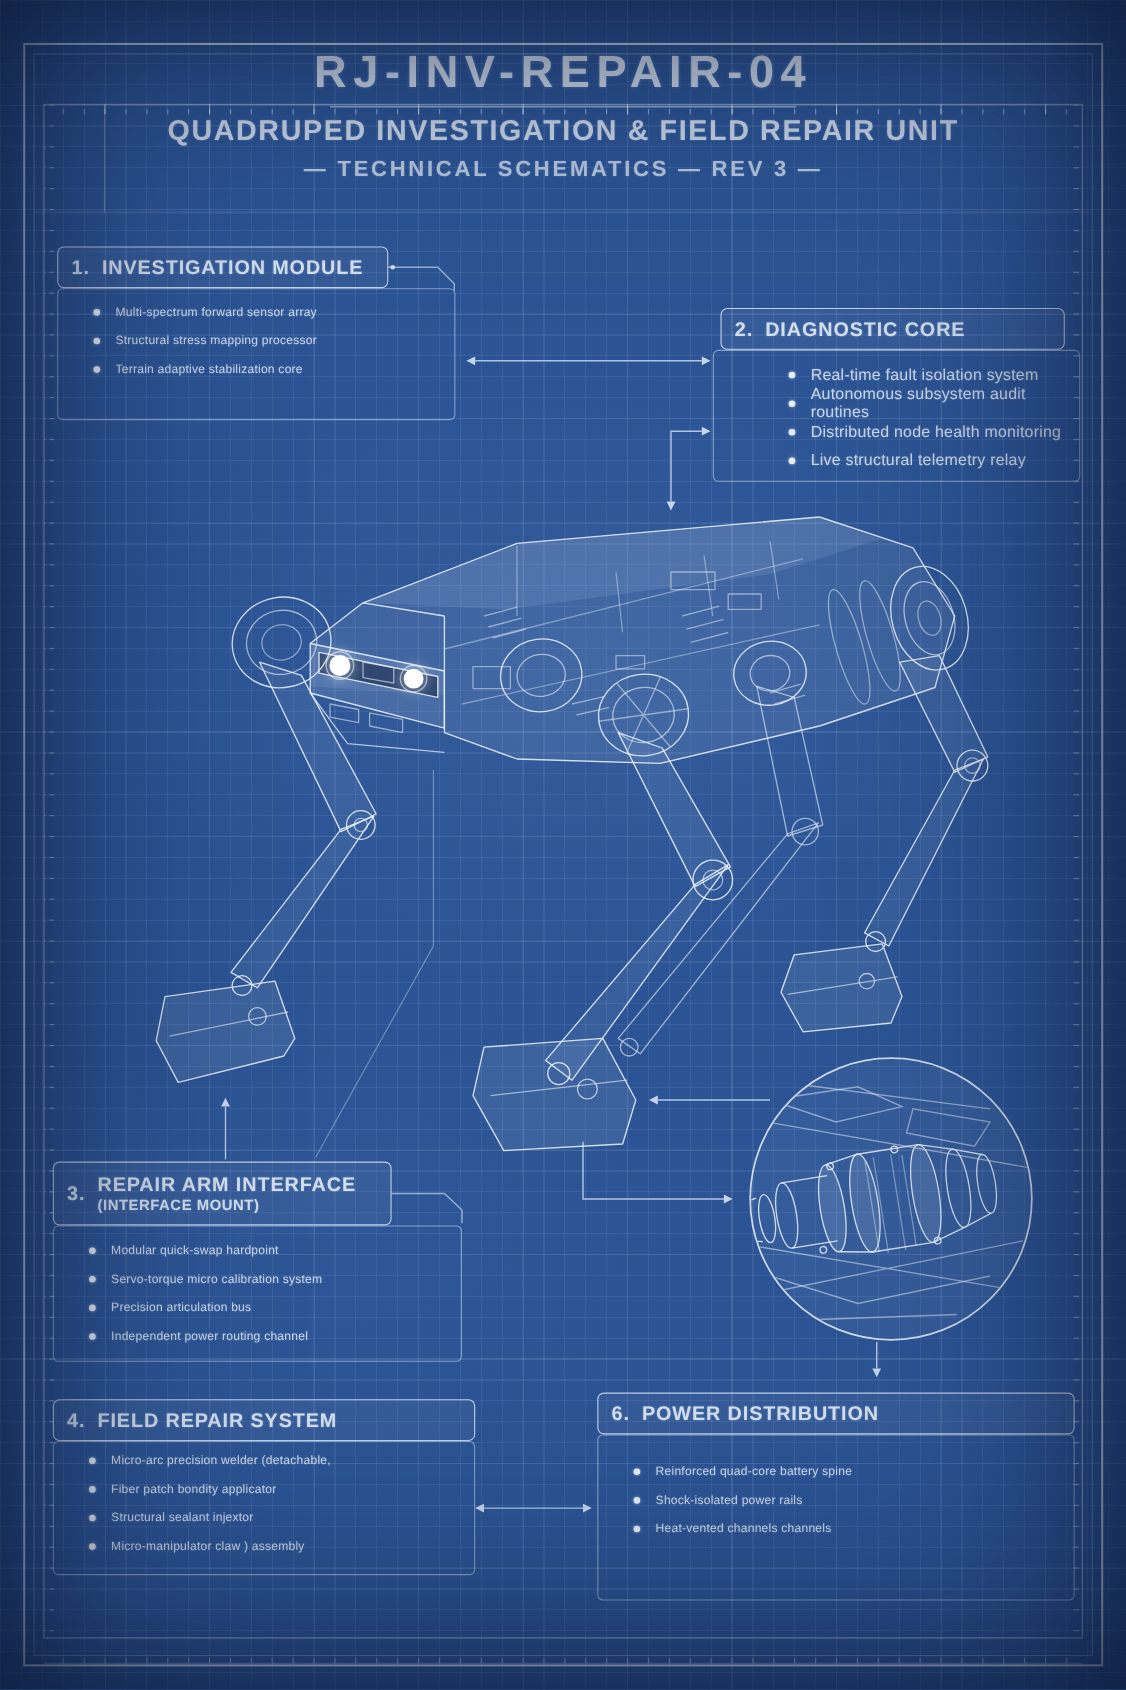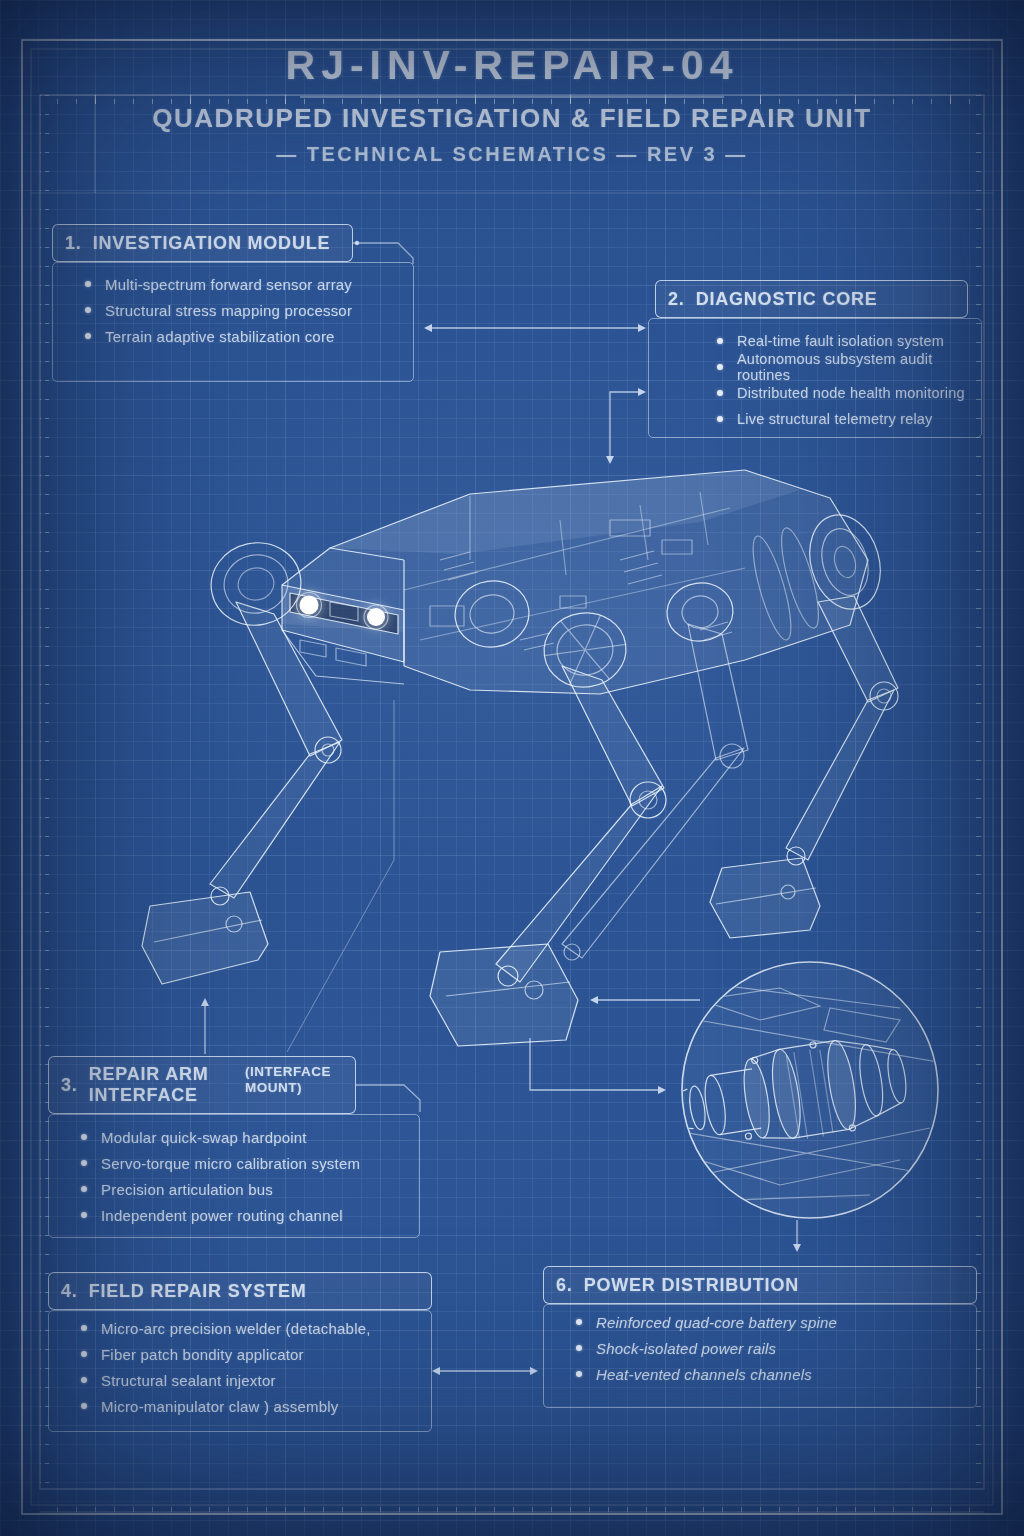--- a/index.html
+++ b/index.html
@@ -38,28 +38,28 @@
   .hdr-rev{top:143px;font-size:20px;font-weight:bold;letter-spacing:2.5px;color:#b6c6dc;text-shadow:0 0 2px rgba(200,225,250,.25);}
 
   .callout-title{
     position:absolute;box-sizing:border-box;z-index:20;
     border:1.6px solid rgba(226,238,251,.8);border-radius:6px;
     background:rgba(255,255,255,.045);
     display:flex;align-items:center;gap:11px;padding:0 12px;
     color:var(--text_primary);font-weight:bold;font-size:18px;letter-spacing:.8px;
     text-shadow:0 0 2px rgba(200,225,250,.35);
   }
-  .ttl-stack{display:flex;flex-direction:row;line-height:1.15;}
+  .ttl-stack{display:flex;flex-direction:column;line-height:1.15;}
   .ttl-stack .sub{font-size:13.5px;letter-spacing:.5px;}
   .callout-body{
     position:absolute;box-sizing:border-box;z-index:20;
     border:1.4px solid rgba(222,235,250,.5);border-radius:5px;
   }
   .item{display:flex;align-items:center;height:26px;padding-left:32px;gap:14px;
-    color:var(--text_secondary);font-size:15px;letter-spacing:.2px;
+    color:var(--text_secondary);font-size:11px;letter-spacing:.2px;
     text-shadow:0 0 2px rgba(195,220,248,.3);}
   .dot{width:6px;height:6px;border-radius:50%;background:#e4edf8;box-shadow:0 0 3px rgba(255,255,255,.55);flex:none;}
 </style>
 </head>
 <body>
 
 <div class="bg-grid"></div>
 <div class="bg-tint"></div>
 
 <svg class="layer" width="1024" height="1536" viewBox="0 0 1024 1536">
@@ -363,21 +363,21 @@
   <div class="item">
       <span class="dot"></span>
       <span>Micro-manipulator claw ) assembly</span>
     </div>
 </div>
 
 <div class="callout-title" style="left:543px;top:1266px;width:434px;height:38px;">
   <span>6.</span>
   <span>POWER DISTRIBUTION</span>
 </div>
-<div class="callout-body" style="left:543px;top:1304px;width:434px;height:104px;padding-top:4px;font-style:italic;">
+<div class="callout-body" style="left:543px;top:1304px;width:434px;height:151px;padding-top:20px;">
   <div class="item">
       <span class="dot"></span>
       <span>Reinforced quad-core battery spine</span>
     </div>
   <div class="item">
       <span class="dot"></span>
       <span>Shock-isolated power rails</span>
     </div>
   <div class="item">
       <span class="dot"></span>

